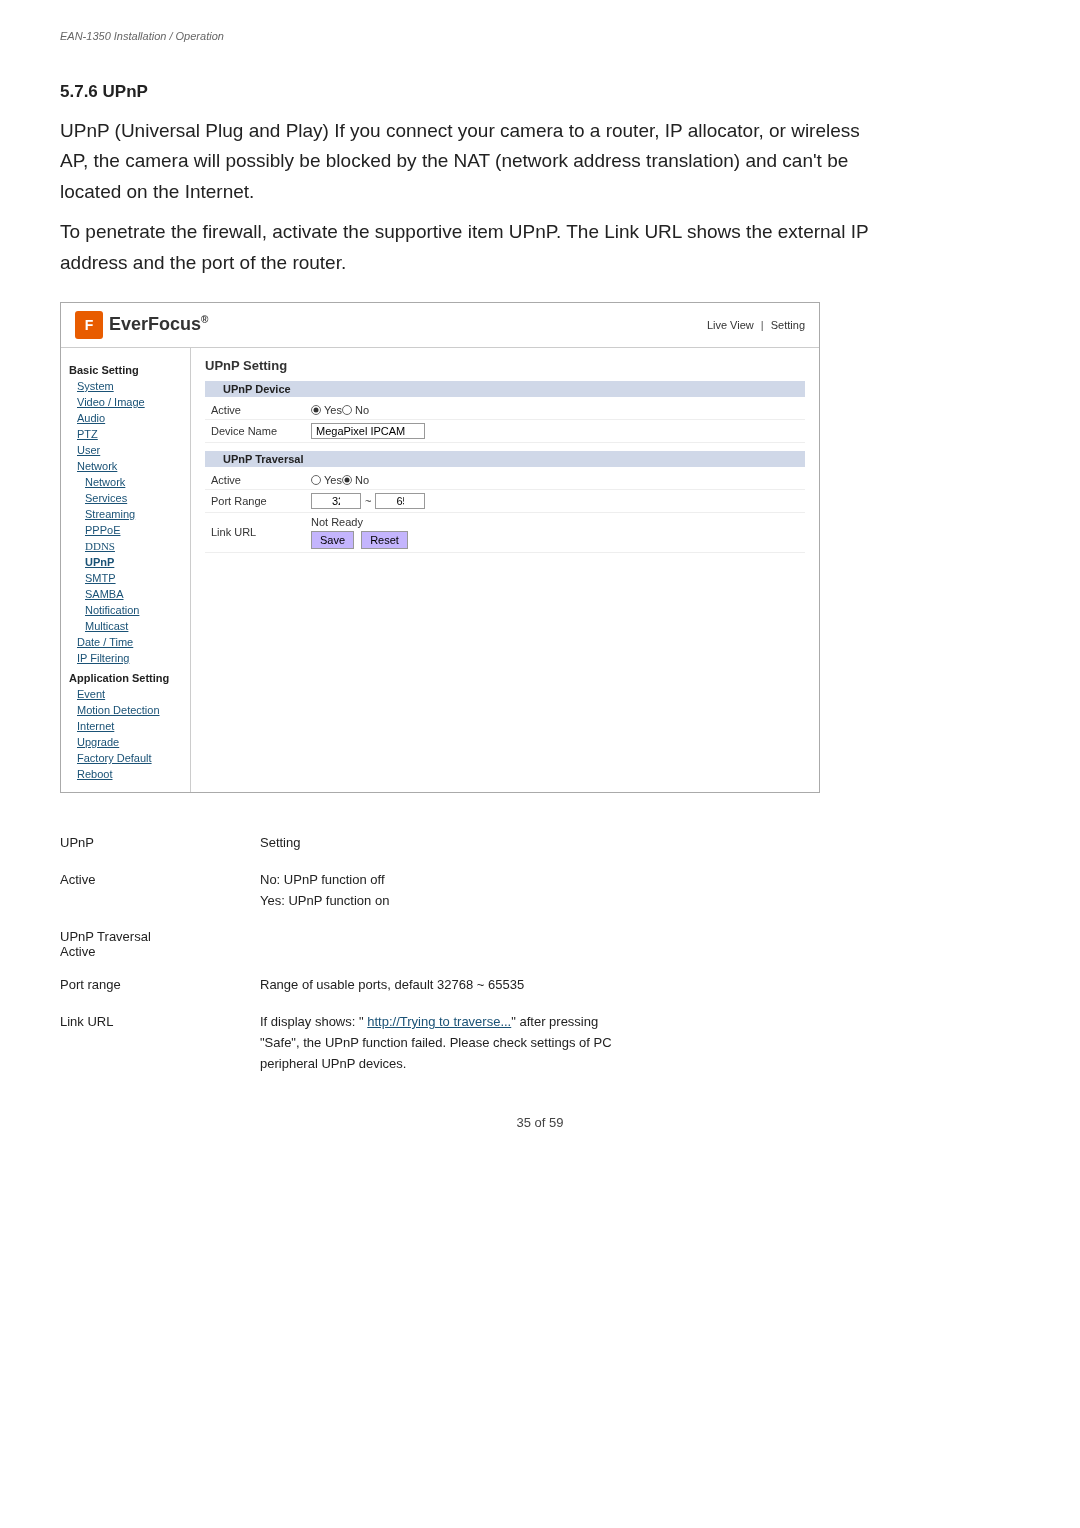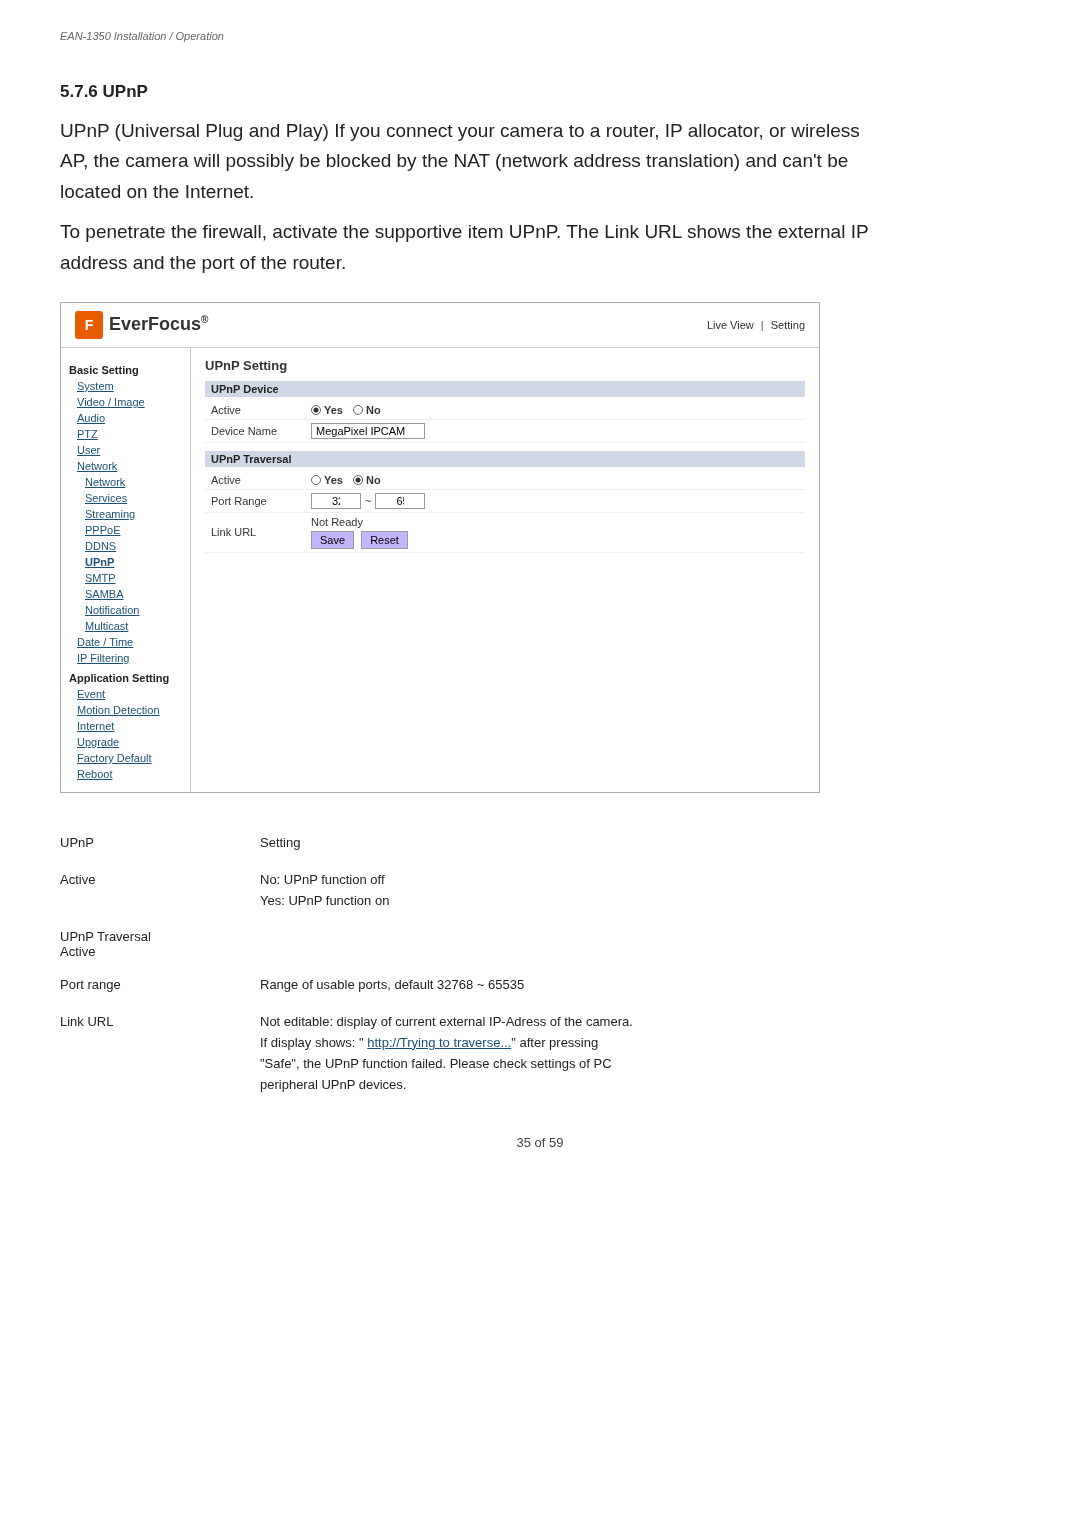--- a/index.html
+++ b/index.html
@@ -112,21 +112,21 @@
     .content-title {
       font-weight: bold;
       font-size: 13px;
       margin-bottom: 8px;
       color: #333;
     }
     .setting-section-bar {
       background: #d0d8e8;
       font-size: 11px;
       font-weight: bold;
-      padding: 2px 6px;
+      padding: 2px 18px;
       margin-bottom: 4px;
       color: #222;
     }
     .setting-row {
       display: flex;
       align-items: center;
       padding: 3px 6px;
       font-size: 11px;
       border-bottom: 1px solid #eee;
     }
@@ -134,24 +134,22 @@
       width: 100px;
       color: #333;
       flex-shrink: 0;
     }
     .setting-value {
       flex: 1;
       color: #333;
     }
     .radio-group {
       display: flex;
-      gap: 10px;
-      align-items: center;
-      font-size: 11px;
-      font-weight: bold;
+      align-items: center;
+      font-size: 11px;
     }
     .radio-option {
       display: flex;
       align-items: center;
       gap: 3px;
     }
     .fake-radio {
       width: 10px;
       height: 10px;
       border-radius: 50%;
@@ -265,21 +263,21 @@
       <div class="sidebar-item"><a href="#">System</a></div>
       <div class="sidebar-item"><a href="#">Video / Image</a></div>
       <div class="sidebar-item"><a href="#">Audio</a></div>
       <div class="sidebar-item"><a href="#">PTZ</a></div>
       <div class="sidebar-item"><a href="#">User</a></div>
       <div class="sidebar-item"><a href="#">Network</a></div>
       <div class="sidebar-item" style="padding-left:16px;"><a href="#">Network</a></div>
       <div class="sidebar-item" style="padding-left:16px;"><a href="#">Services</a></div>
       <div class="sidebar-item" style="padding-left:16px;"><a href="#">Streaming</a></div>
       <div class="sidebar-item" style="padding-left:16px;"><a href="#">PPPoE</a></div>
-      <div class="sidebar-item" style="padding-left:16px;"><a href="#">DDNS</a></div>
+      <div class="sidebar-item" style="padding-left:16px;font-family:Liberation Serif, serif;"><a href="#">DDNS</a></div>
       <div class="sidebar-item" style="padding-left:16px; font-weight:bold;"><a href="#">UPnP</a></div>
       <div class="sidebar-item" style="padding-left:16px;"><a href="#">SMTP</a></div>
       <div class="sidebar-item" style="padding-left:16px;"><a href="#">SAMBA</a></div>
       <div class="sidebar-item" style="padding-left:16px;"><a href="#">Notification</a></div>
       <div class="sidebar-item" style="padding-left:16px;"><a href="#">Multicast</a></div>
       <div class="sidebar-item"><a href="#">Date / Time</a></div>
       <div class="sidebar-item"><a href="#">IP Filtering</a></div>
       <div class="sidebar-section-label" style="margin-top:6px;">Application Setting</div>
       <div class="sidebar-item"><a href="#">Event</a></div>
       <div class="sidebar-item"><a href="#">Motion Detection</a></div>
@@ -383,21 +381,20 @@
   </div>
 
   <div class="desc-row">
     <div class="desc-term">Port range</div>
     <div class="desc-def">Range of usable ports, default 32768 ~ 65535</div>
   </div>
 
   <div class="desc-row">
     <div class="desc-term">Link URL</div>
     <div class="desc-def">
-      <div>Not editable: display of current external IP-Adress of the camera.</div>
       <div>If display shows: " <a href="#">http://Trying to traverse...</a>" after pressing</div>
       <div>"Safe", the UPnP function failed. Please check settings of  PC</div>
       <div>peripheral UPnP devices.</div>
     </div>
   </div>
 </div>
 
 <div class="page-footer">35 of 59</div>
 
 </body></html>

